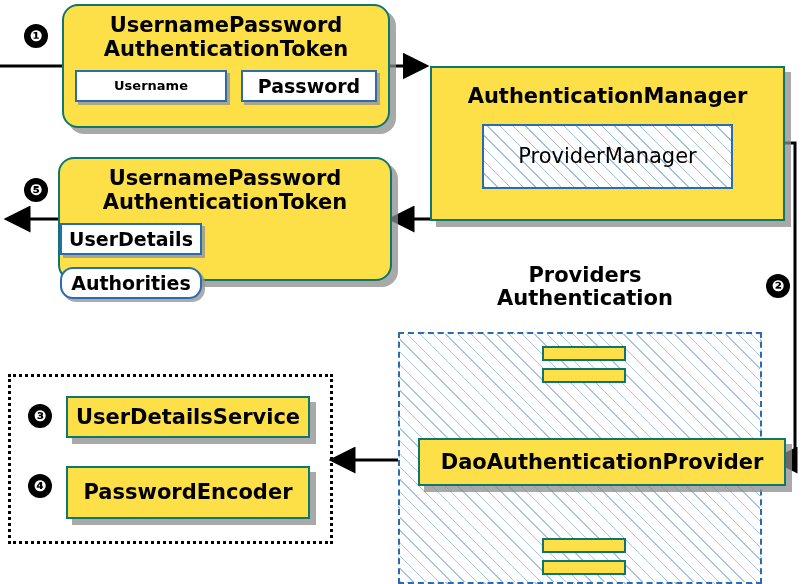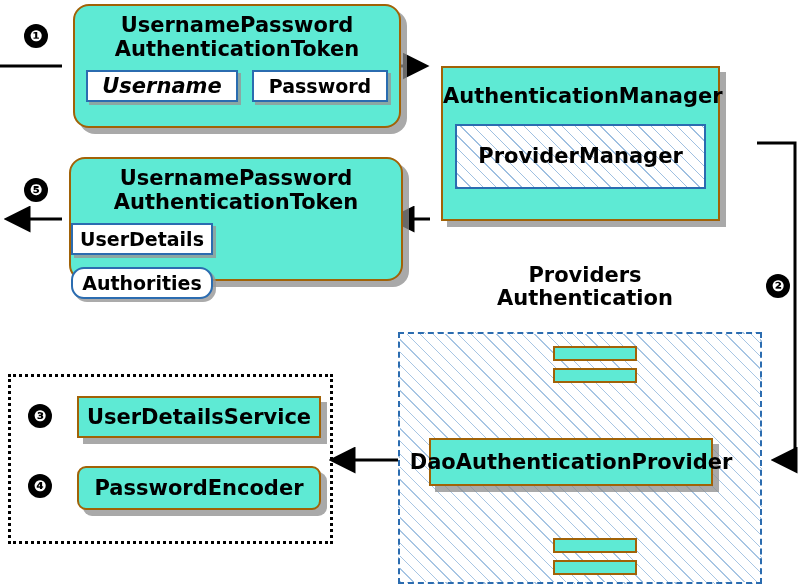--- a/index.html
+++ b/index.html
@@ -8,31 +8,30 @@
     background:#ffffff;
     font-family:"DejaVu Sans", sans-serif;
     position:relative;
     overflow:hidden;
   }
   .stage{position:absolute;left:0;top:0;width:803px;height:584px;}
   .abs{position:absolute;}
 
   
   .blue{
-    background:#5eead4;
-    border:2px solid #a16207;
+    background:#fde047;
+    border:2px solid #0f766e;
     box-sizing:border-box;
     color:#000;
     font-weight:bold;
     display:flex;
     align-items:center;
     justify-content:center;
     text-align:center;
     line-height:1.08;
-    margin-left:11px;
   }
   .shadow{ box-shadow:6px 6px 0 rgba(140,140,140,0.75); }
 
   .rounded{ border-radius:16px; }
 
   
   .chip{
     background:#ffffff;
     border:2px solid #2b6cb0;
     box-sizing:border-box;
@@ -43,21 +42,21 @@
   }
 
   
   .hatch{
     background-color:#ffffff;
     background-image:repeating-linear-gradient(45deg,
         rgba(80,140,200,0.55) 0 1px, rgba(0,0,0,0) 1px 9px);
     border:2px solid #2b6cb0;
     box-sizing:border-box;
     display:flex;align-items:center;justify-content:center;
-    font-weight:bold;
+    font-weight:normal;
     color:#000;
   }
   .hatch-dashed{
     background-color:#ffffff;
     background-image:repeating-linear-gradient(45deg,
         rgba(80,140,200,0.5) 0 1px, rgba(0,0,0,0) 1px 9px);
     border:2px dashed #2b6cb0;
     box-sizing:border-box;
   }
   .dotted-black{
@@ -117,55 +116,55 @@
   <div class="abs bullet" style="left:28px;top:404px;">❸</div>
   <div class="abs bullet" style="left:28px;top:474px;">❹</div>
   <div class="abs bullet" style="left:24px;top:178px;">❺</div>
 
   <div class="abs blue rounded shadow" style="left:62px;top:4px;width:328px;height:124px;display:block;">
     <div style="padding-top:8px;font-size:21px;font-weight:bold;text-align:center;line-height:1.12;">
       <div>UsernamePassword</div>
       <div>AuthenticationToken</div>
     </div>
     <div style="display:flex;justify-content:center;gap:14px;margin-top:9px;">
-      <div class="chip" style="width:152px;height:32px;font-size:21px;font-style:italic;">Username</div>
+      <div class="chip" style="width:152px;height:32px;font-size:13px;">Username</div>
       <div class="chip" style="width:136px;height:32px;font-size:19px;">Password</div>
     </div>
   </div>
 
   <div class="abs blue rounded shadow" style="left:58px;top:157px;width:334px;height:124px;display:block;">
     <div style="padding-top:8px;font-size:21px;font-weight:bold;text-align:center;line-height:1.12;">
       <div>UsernamePassword</div>
       <div>AuthenticationToken</div>
     </div>
     <div style="display:flex;justify-content:center;gap:12px;margin-top:9px;flex-direction:column;">
       <div class="chip" style="width:142px;height:32px;font-size:19px;">UserDetails</div>
       <div class="chip" style="width:142px;height:32px;font-size:19px;border-radius:13px;">Authorities</div>
     </div>
   </div>
 
-  <div class="abs blue shadow" style="left:430px;top:66px;width:279px;height:155px;display:block;">
+  <div class="abs blue shadow" style="left:430px;top:66px;width:355px;height:155px;display:block;">
     <div style="padding-top:17px;font-size:21px;font-weight:bold;text-align:center;">AuthenticationManager</div>
     <div class="hatch" style="margin:16px auto 0 auto;width:251px;height:65px;font-size:21px;">ProviderManager</div>
   </div>
 
   <div class="abs label" style="left:470px;top:264px;width:230px;font-size:21px;">
     <div>Providers</div>
     <div>Authentication</div>
   </div>
 
   <div class="abs hatch-dashed" style="left:398px;top:332px;width:364px;height:252px;"></div>
 
   <div class="abs blue" style="left:542px;top:346px;width:84px;height:15px;"></div>
   <div class="abs blue" style="left:542px;top:368px;width:84px;height:15px;"></div>
 
-  <div class="abs blue shadow" style="left:418px;top:438px;width:284px;height:48px;font-size:21px;">DaoAuthenticationProvider</div>
+  <div class="abs blue shadow" style="left:418px;top:438px;width:368px;height:48px;font-size:21px;">DaoAuthenticationProvider</div>
 
   <div class="abs blue" style="left:542px;top:538px;width:84px;height:15px;"></div>
   <div class="abs blue" style="left:542px;top:560px;width:84px;height:15px;"></div>
 
   <div class="abs dotted-black" style="left:8px;top:374px;width:325px;height:170px;"></div>
 
   <div class="abs blue shadow" style="left:66px;top:396px;width:244px;height:42px;font-size:21px;">UserDetailsService</div>
 
-  <div class="abs blue shadow" style="left:66px;top:466px;width:244px;height:44px;font-size:21px;border-radius:9px;">PasswordEncoder</div>
+  <div class="abs blue shadow" style="left:66px;top:466px;width:244px;height:53px;font-size:21px;">PasswordEncoder</div>
 
 </div>
 
 </body></html>

